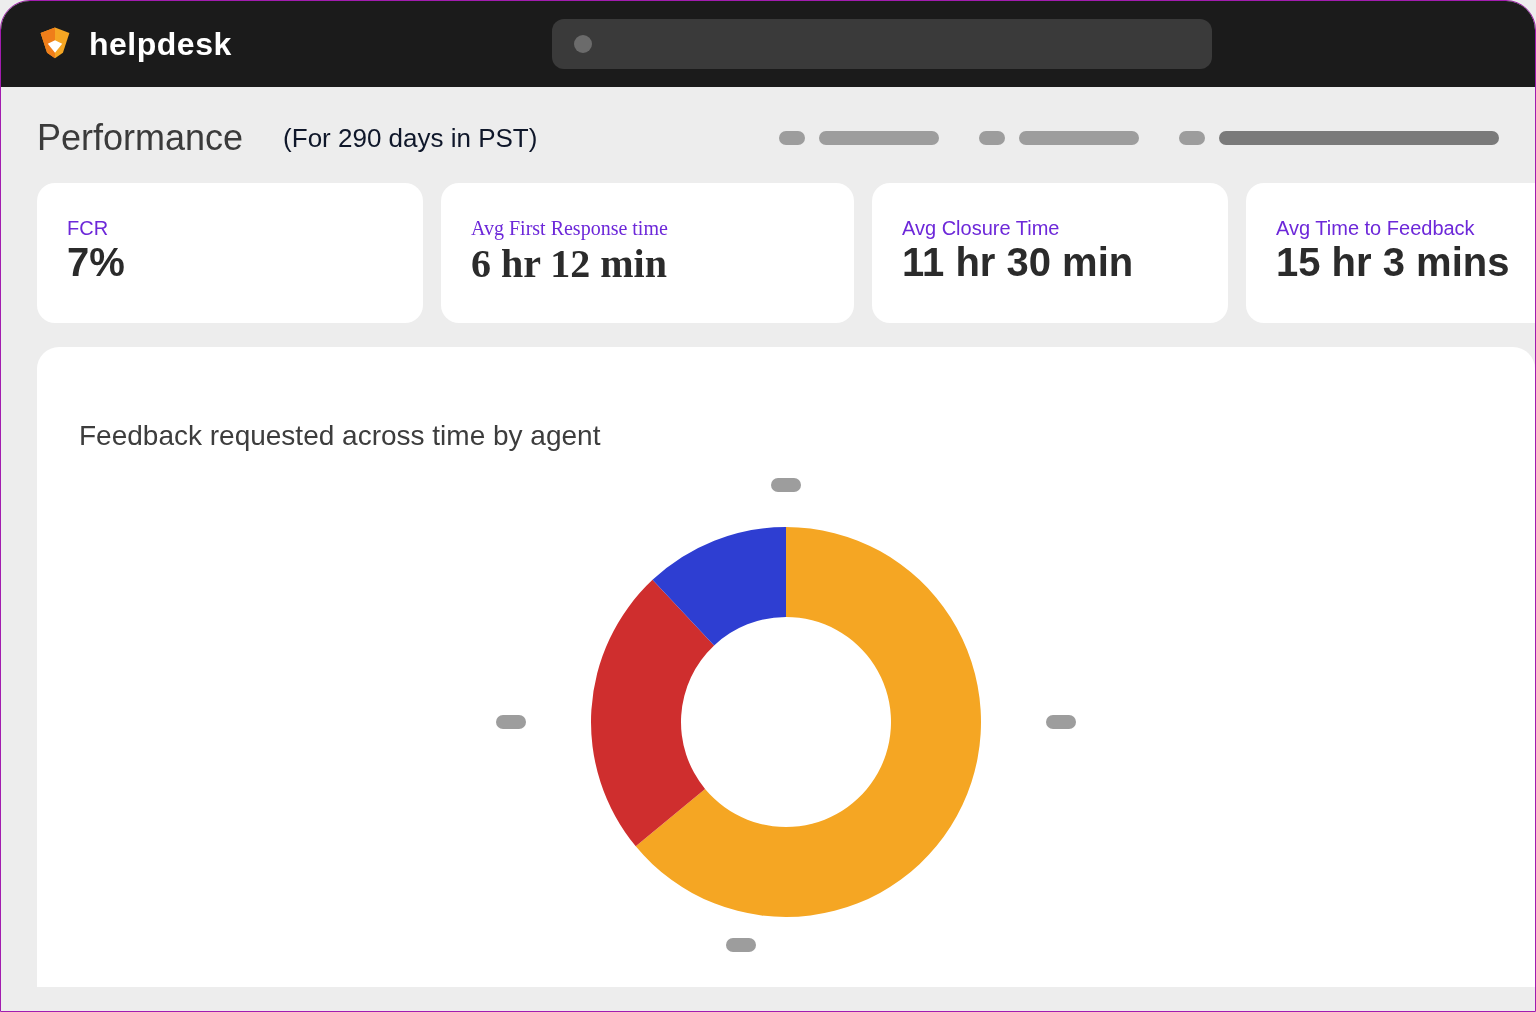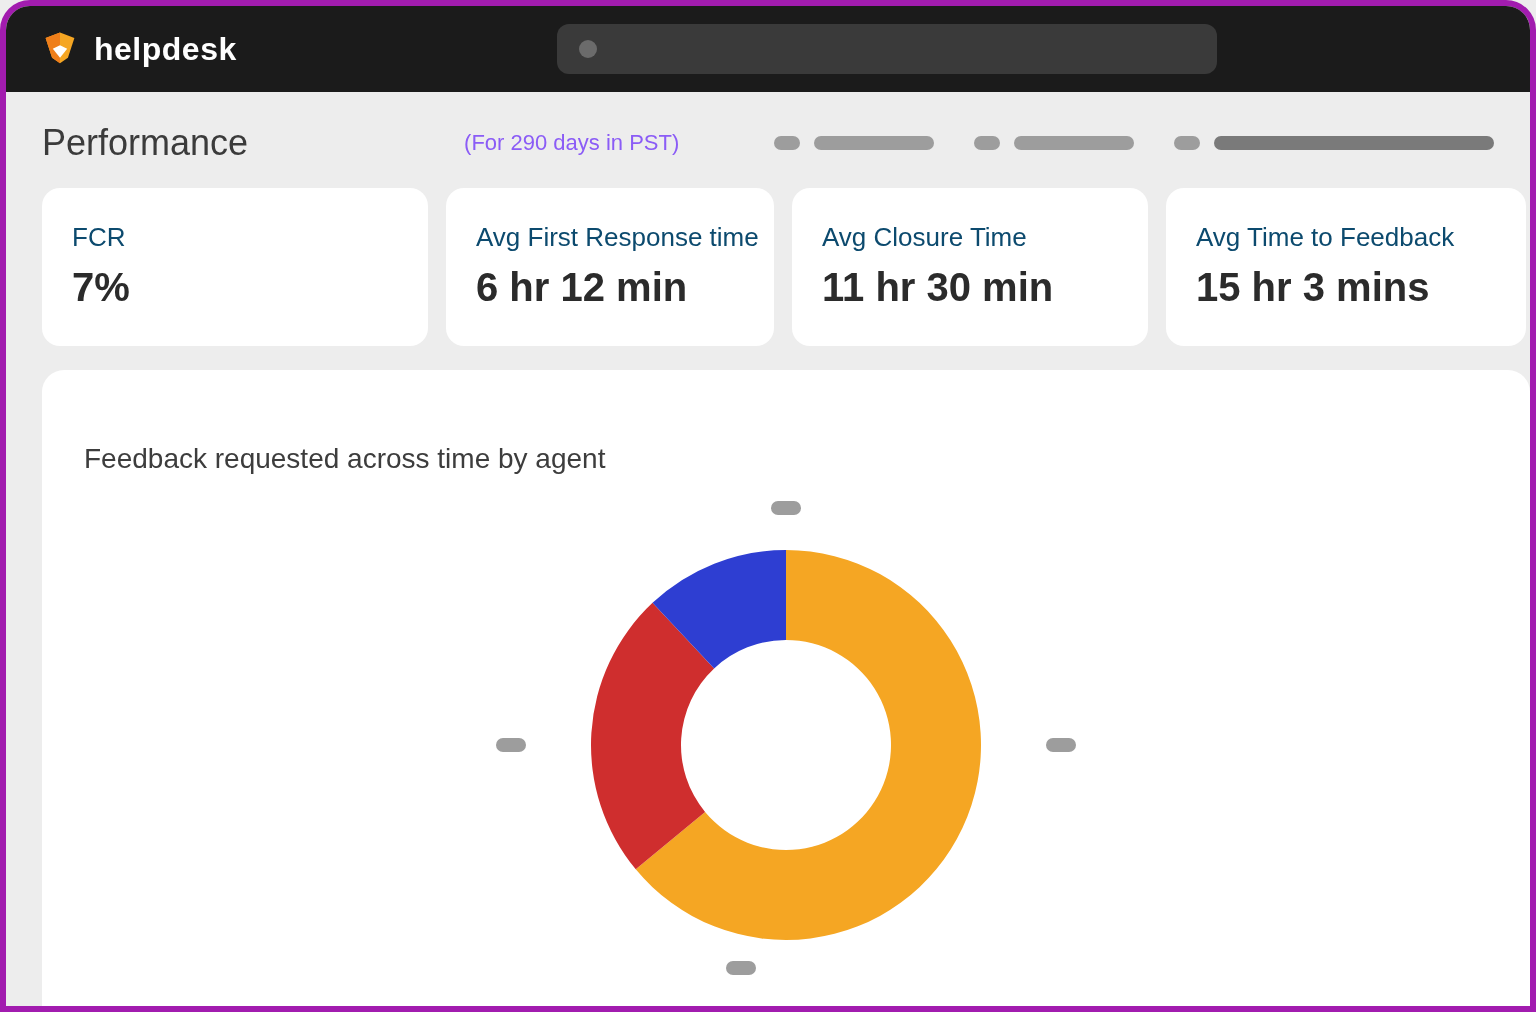--- a/index.html
+++ b/index.html
@@ -22,21 +22,21 @@
     height:1012px;
     overflow:hidden;
     position:relative;
   }
   
   .window{
     position:absolute;
     inset:0;
     border-radius:30px 30px 0 0;
     overflow:hidden;
-    border:6px solid #a21caf;
+    border:1px solid #a21caf;
     background:var(--bg-page);
   }
 
   
   .topbar{
     height:86px;
     background:var(--bg-topbar);
     display:flex;
     align-items:center;
     padding:0 36px;
@@ -64,32 +64,31 @@
   }
   .search-dot{
     width:18px;height:18px;border-radius:50%;
     background:#6b6b6b;
   }
 
   
   .sectionbar{
     display:flex;
     align-items:center;
-    gap:16px;
+    gap:40px;
     padding:30px 36px 24px 36px;
   }
   .page-title{
     font-size:36px;
     font-weight:500;
     color:#3b3b3b;
   }
   .subnote{
-    font-size:22px;
-    color:#8b5cf6;
-    margin-left:200px;
+    font-size:26px;
+    color:#0f172a;
   }
   .filter-pills{
     display:flex;
     align-items:center;
     gap:40px;
     margin-left:auto;
   }
   .filter-pills .fgroup{
     display:flex;align-items:center;gap:14px;
   }
@@ -107,27 +106,26 @@
     padding:0 36px;
   }
   .card{
     background:var(--bg-card);
     border-radius:18px;
     padding:34px 30px 36px 30px;
     min-width:0;
     flex:0 0 auto;
   }
   .card.m1{width:386px;}
-  .card.m2{width:328px;}
+  .card.m2{width:413px;font-family:Liberation Serif, serif;}
   .card.m3{width:356px;}
   .card.m4{width:360px;}
   .metric-label{
-    font-size:26px;
-    color:#0c4a6e;
-    margin-bottom:12px;
+    font-size:20px;
+    color:#6d28d9;
     white-space:nowrap;
   }
   .metric-value{
     font-size:40px;
     font-weight:700;
     color:#2b2b2b;
     white-space:nowrap;
   }
 
   

